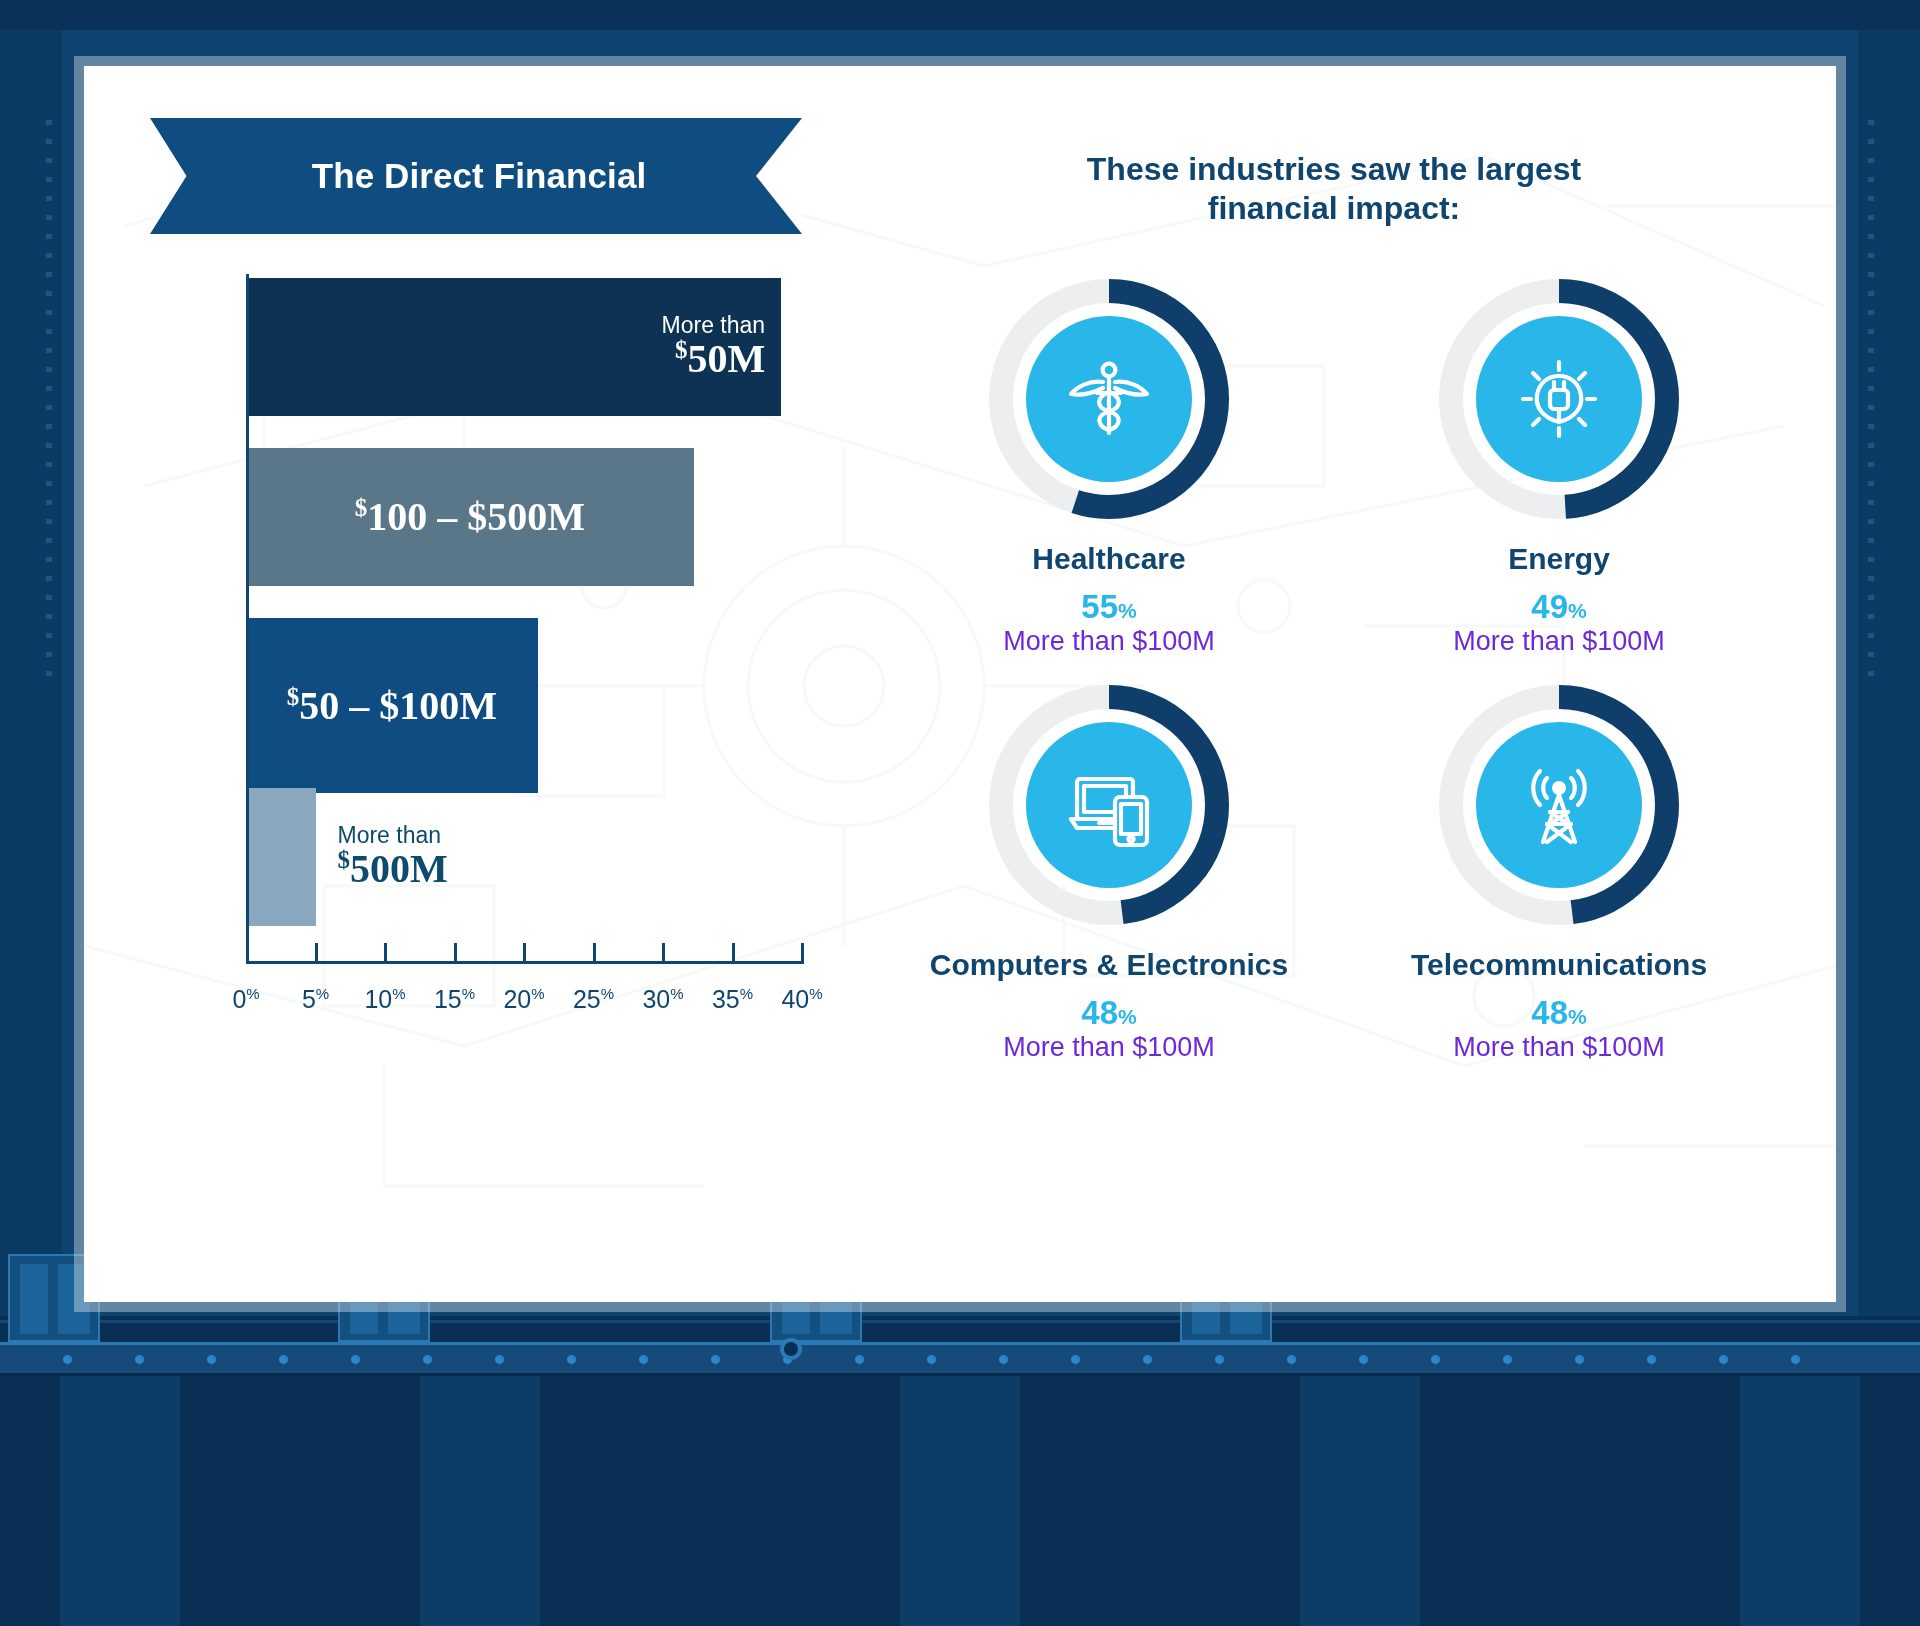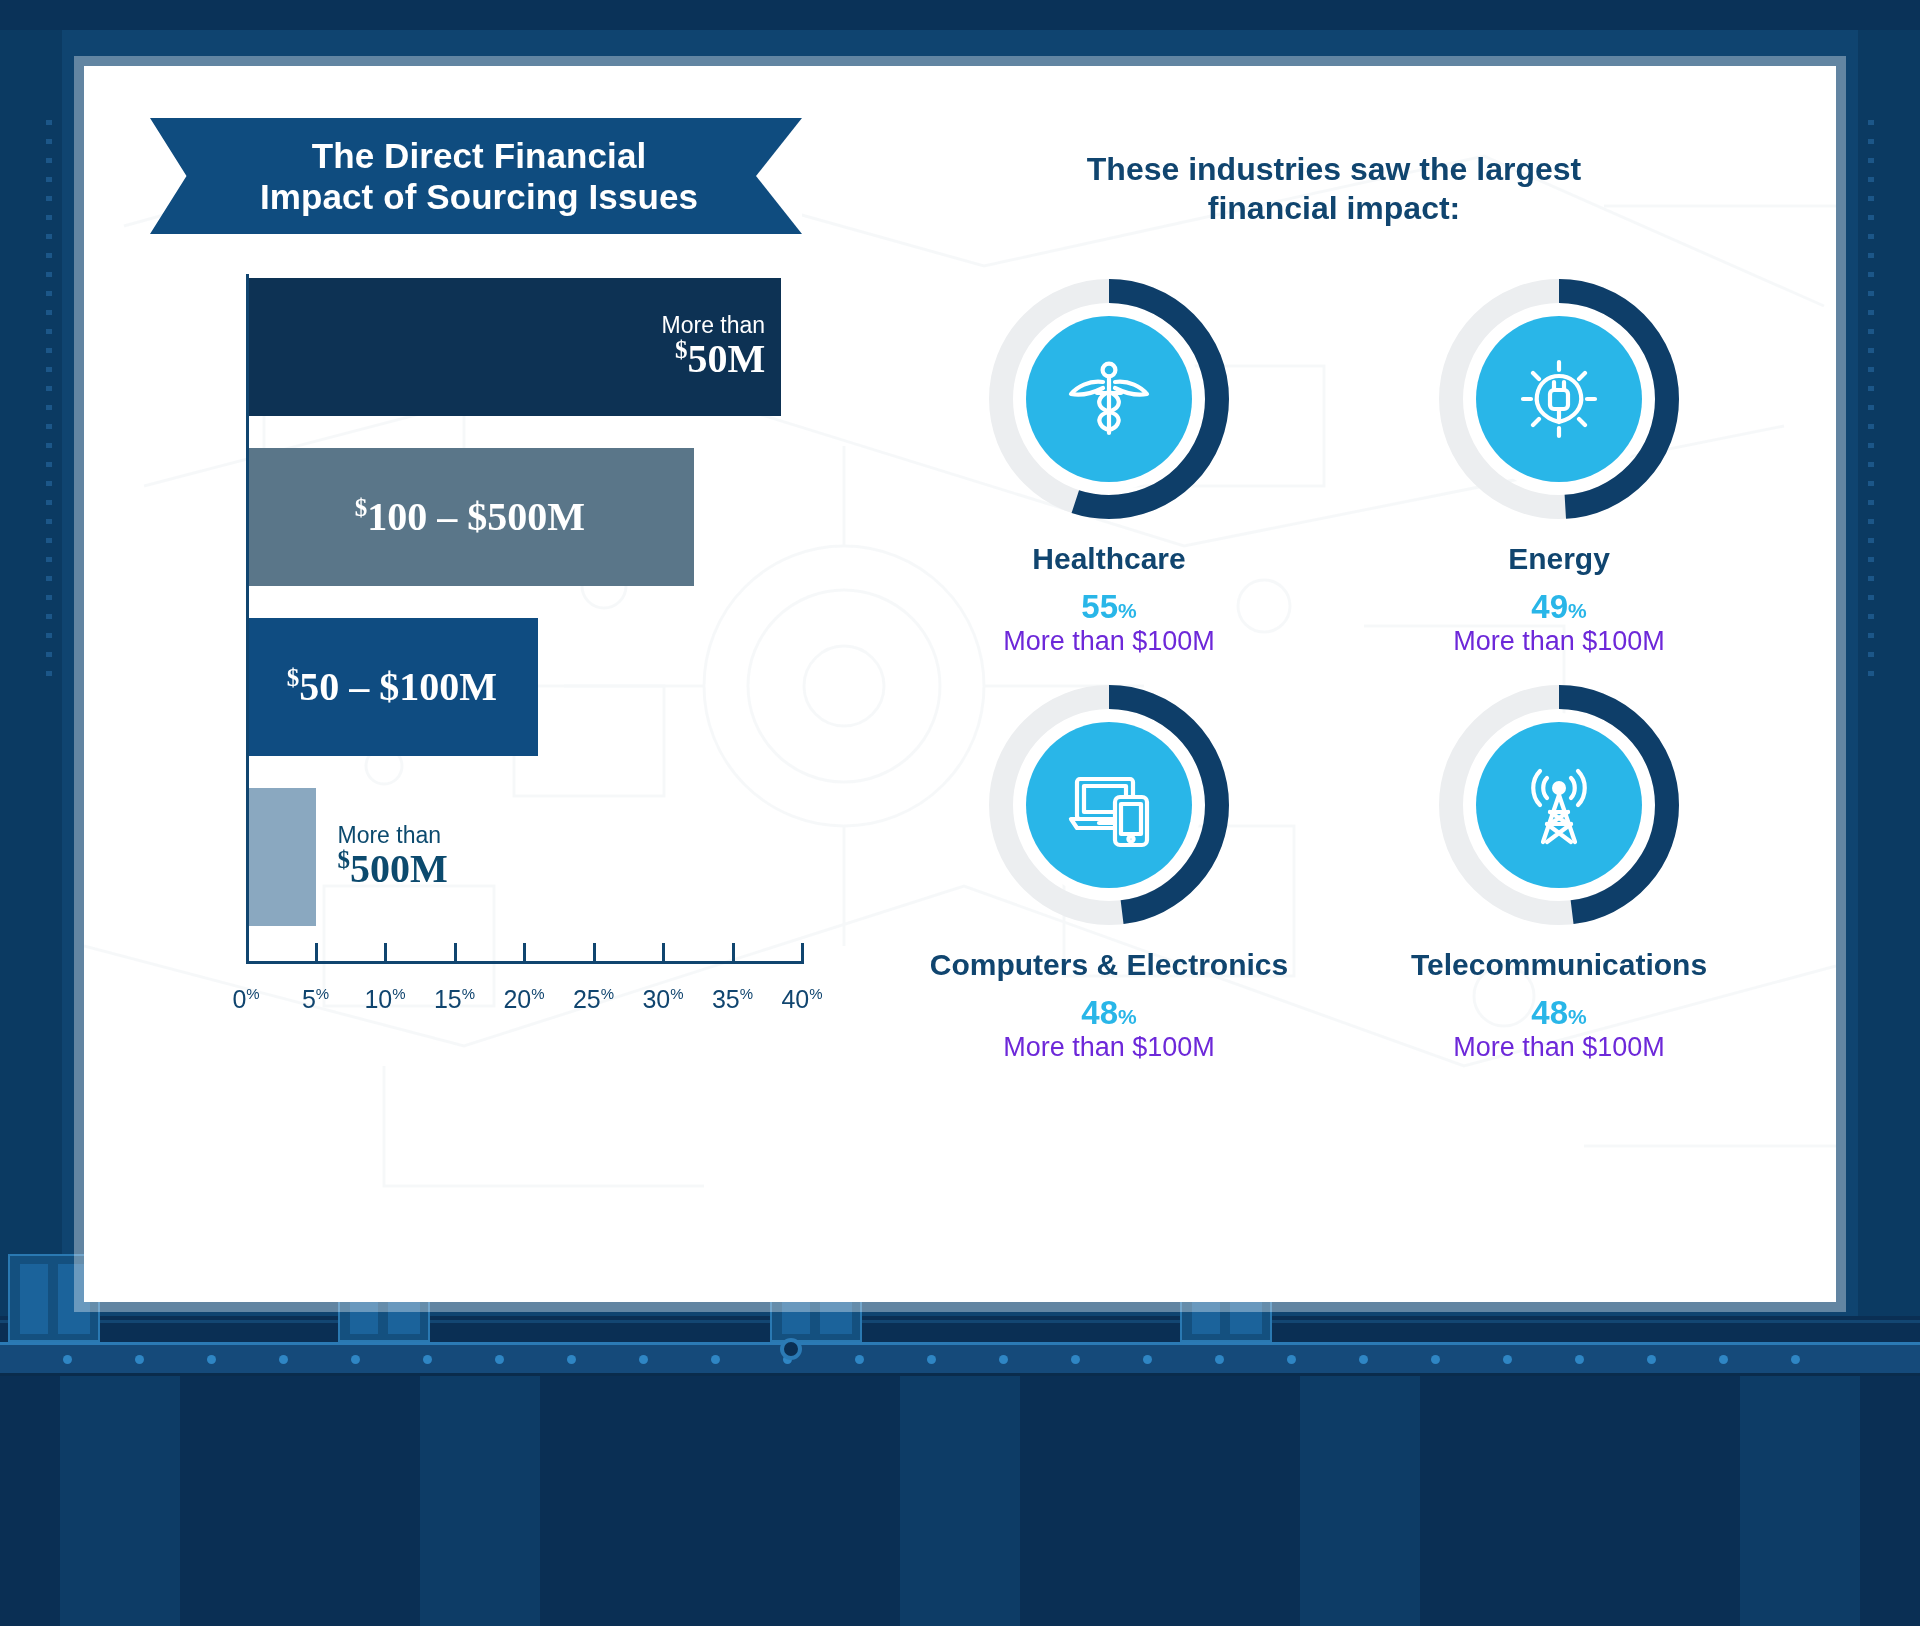--- a/index.html
+++ b/index.html
@@ -175,33 +175,32 @@
         <circle cx="520" cy="520" r="22"></circle>
       <circle cx="1420" cy="930" r="30"></circle>
         <circle cx="300" cy="700" r="18"></circle>
       <path d="M1520 140 L1752 140 M1500 1080 L1752 1080"></path>
     </g>
   </svg>
 
   <div id="ribbon">
     <div id="ribbon-text">
       <span>The Direct Financial</span><br>
-      <span>Impact of Sourcing Issues</span>
     </div>
   </div>
 
   <div id="chart">
     <div class="plot" id="plot">
         <div class="bar" style="top: 4px; width: 535.15px; height: 138px; background: rgb(13, 50, 84);">
           <div class="lbl lbl-in"><span class="sm">More than</span><span class="bg"><span class="dollar">$</span>50M</span></div>
         </div>
         <div class="bar" style="top: 174px; width: 447.58px; height: 138px; background: rgb(90, 118, 137);">
           <div class="lbl lbl-in center"><span class="bg"><span class="dollar">$</span>100 – $500M</span></div>
         </div>
-        <div class="bar" style="top: 344px; width: 291.9px; height: 138px; background: rgb(15, 76, 129);">
+        <div class="bar" style="top: 344px; width: 291.9px; height: 175px; background: rgb(15, 76, 129);">
           <div class="lbl lbl-in center"><span class="bg"><span class="dollar">$</span>50 – $100M</span></div>
         </div>
         <div class="bar" style="top: 514px; width: 69.5px; height: 138px; background: rgb(138, 168, 192);">
           <div class="lbl lbl-out"><span class="sm">More than</span><span class="bg"><span class="dollar">$</span>500M</span></div>
         </div>
       </div>
     <div class="axis-v"></div>
     <div class="axis-h"></div>
     <div id="ticks">
         <div class="tick" style="left: 95px; height: 0px;"></div>

